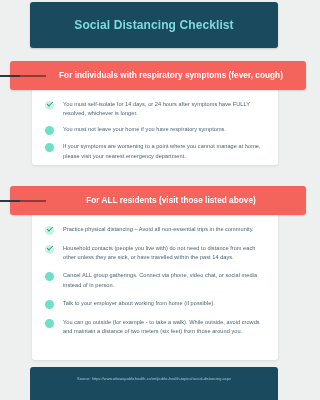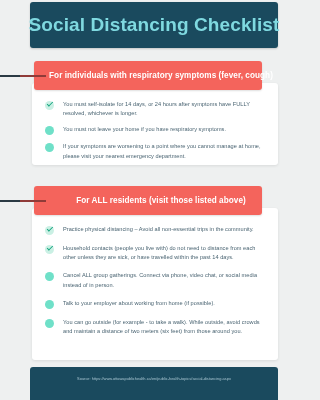--- a/index.html
+++ b/index.html
@@ -20,21 +20,21 @@
     position:absolute;
     left:30px; top:2px;
     width:248px; height:46px;
     background:#1a4a5e;
     border-radius:3px;
     display:flex; align-items:center; justify-content:center;
     box-shadow:0 1px 2px rgba(0,0,0,0.18);
   }
   .header-title {
     color:#7fd9e0;
-    font-size:19px;
+    font-size:12px;
     font-weight:700;
     letter-spacing:0.1px;
     white-space:nowrap;
   }
 
   
   .section { position:absolute; left:0; width:310px; }
   #section-0 { top:61px; }
   #section-1 { top:186px; }
 
@@ -48,22 +48,22 @@
   .rule-inner {
     position:absolute;
     left:20px; top:14px;
     width:26px; height:1.5px;
     background:#8f3b38;
     z-index:4;
   }
 
   .banner {
     position:absolute;
-    left:34px; top:0;
-    width:228px; height:29px;
+    left:10px; top:0;
+    width:296px; height:29px;
     background:#f4645c;
     border-radius:3px;
     display:flex; align-items:center; justify-content:center;
     box-shadow:0 1px 2px rgba(0,0,0,0.13);
     z-index:2;
   }
   .banner-text {
     color:#ffffff;
     font-size:8.2px;
     font-weight:700;

